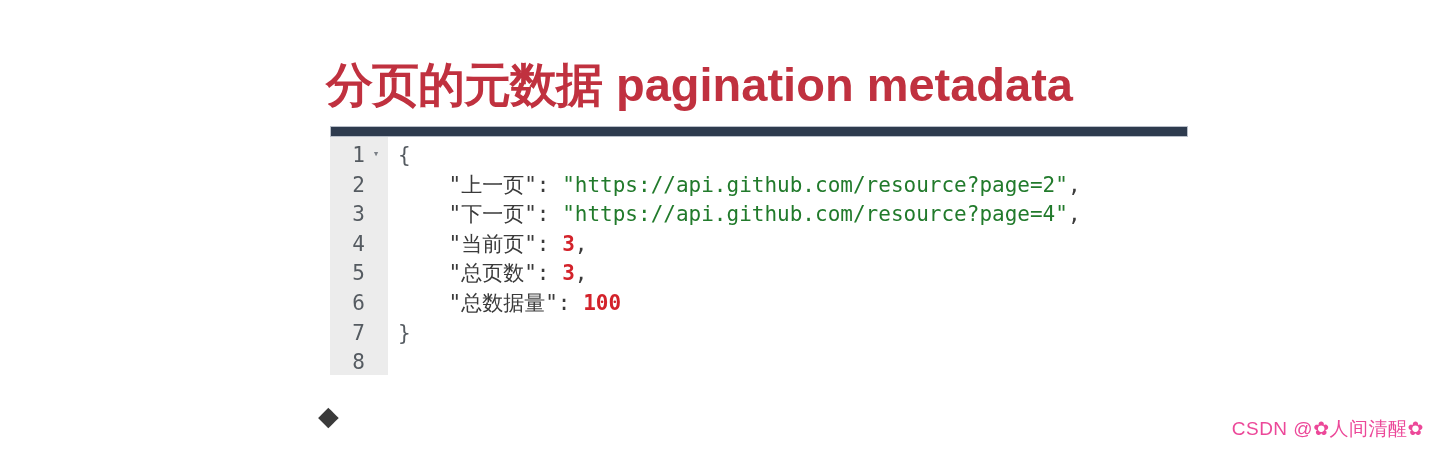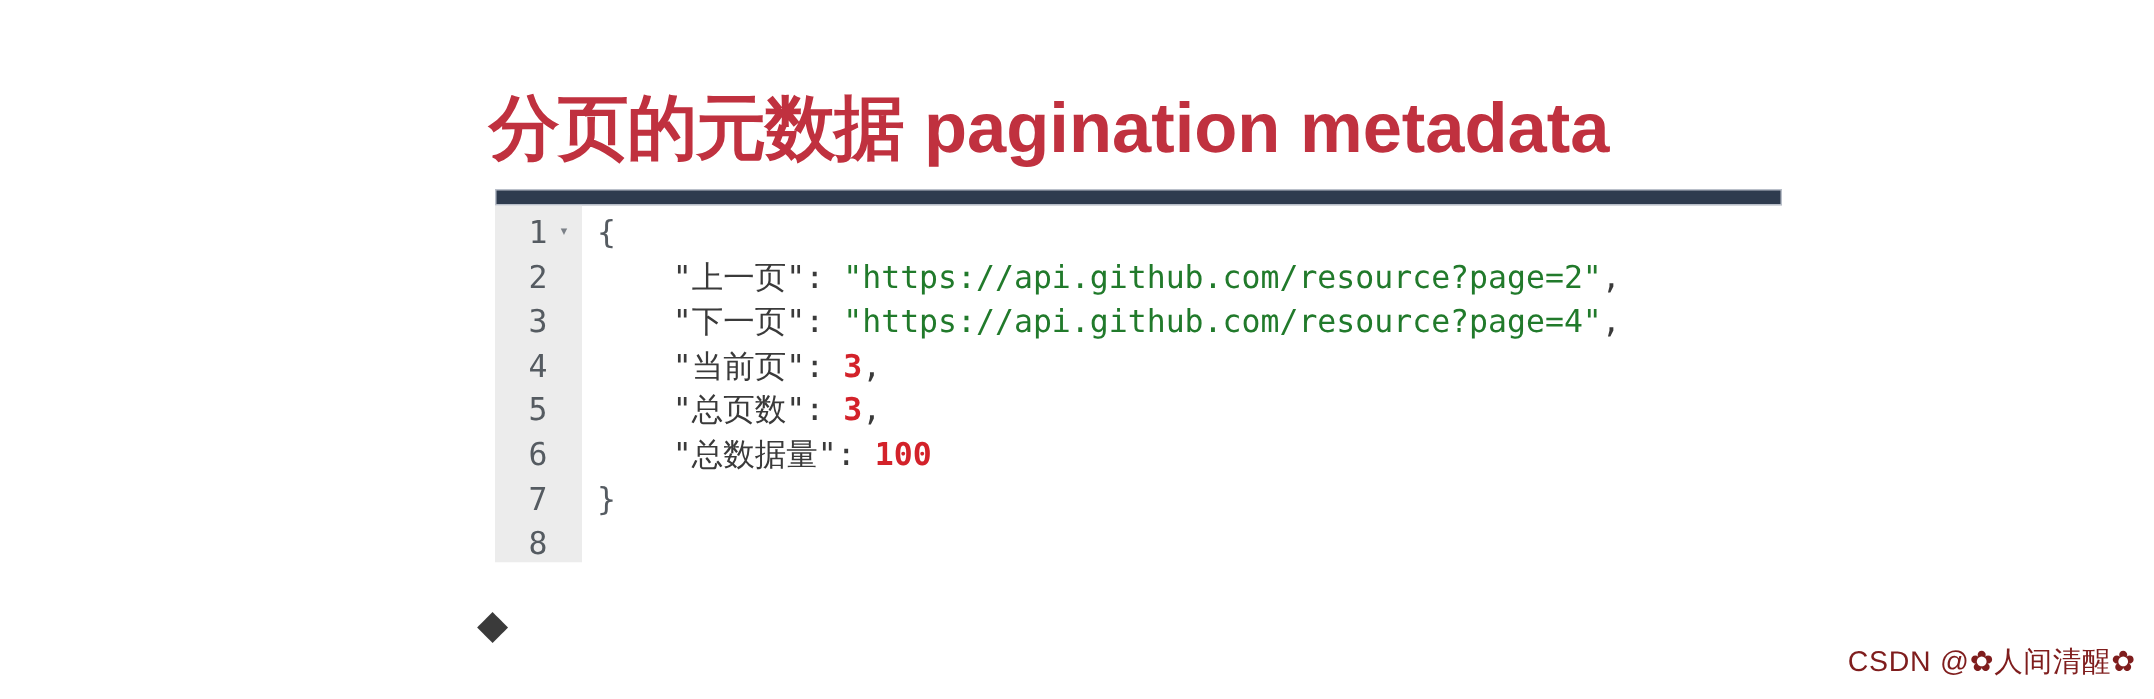--- a/index.html
+++ b/index.html
@@ -126,23 +126,23 @@
     margin-right: 17px;
     transform: translateY(-1px);
   }
   .bullet-text { font-size: 30px; color: #2b2b2b; }
   .bullet-accent { color: #c0505a; }
 
   
   .watermark {
     position: absolute;
     right: 12px;
-    bottom: 12px;
+    bottom: 24px;
     font-size: 19px;
-    color: #7f1d1d;
+    color: #ec4899;
     white-space: nowrap;
     letter-spacing: 0.5px;
   }
 </style>
 </head>
 <body>
 
 <div class="slide-title">
   <span class="title-cn">分页的元数据</span><span class="title-en">pagination metadata</span>
 </div>

